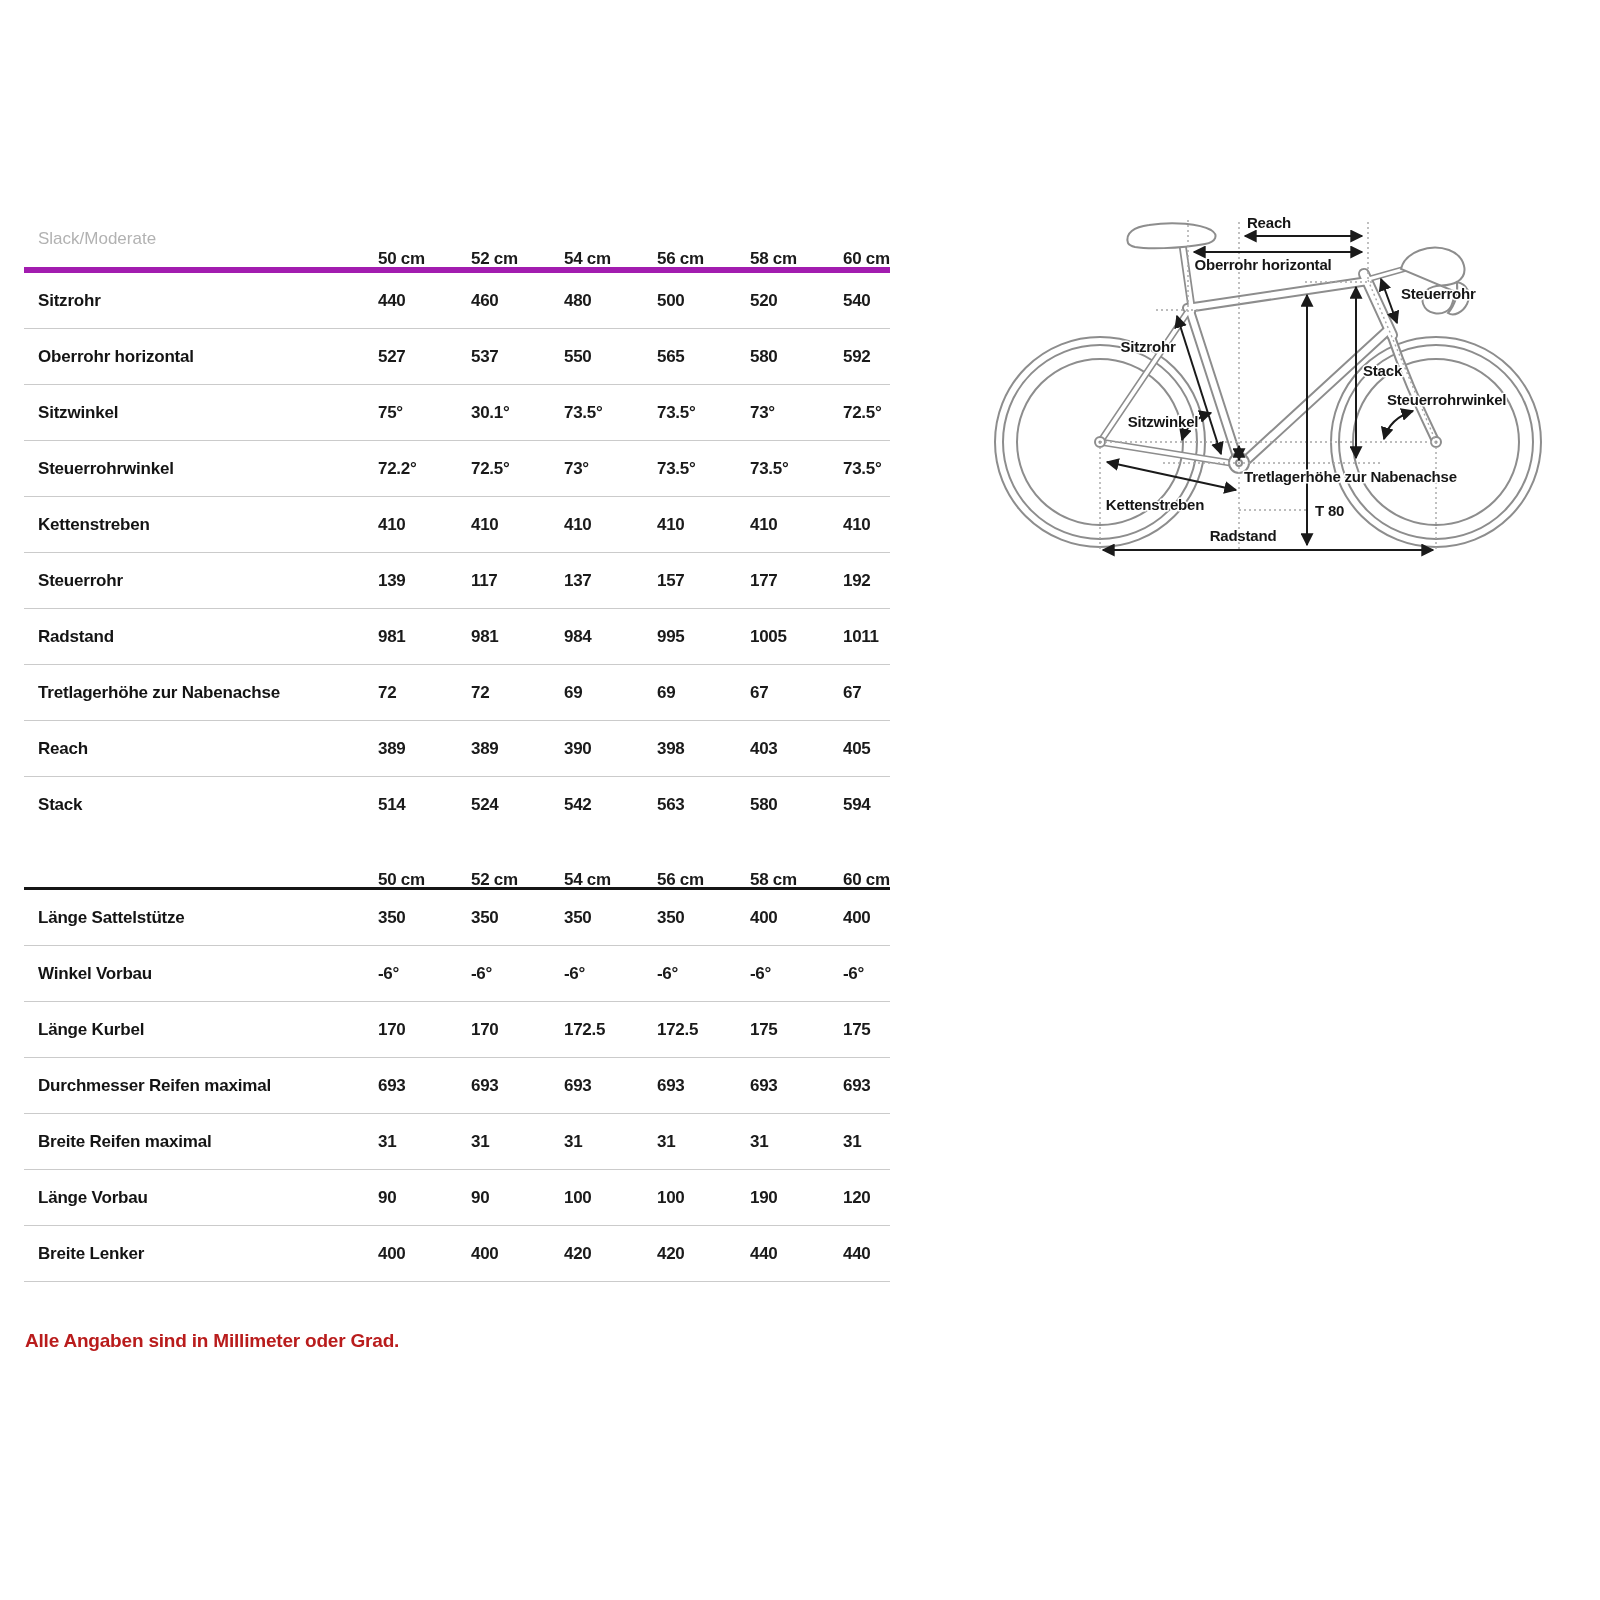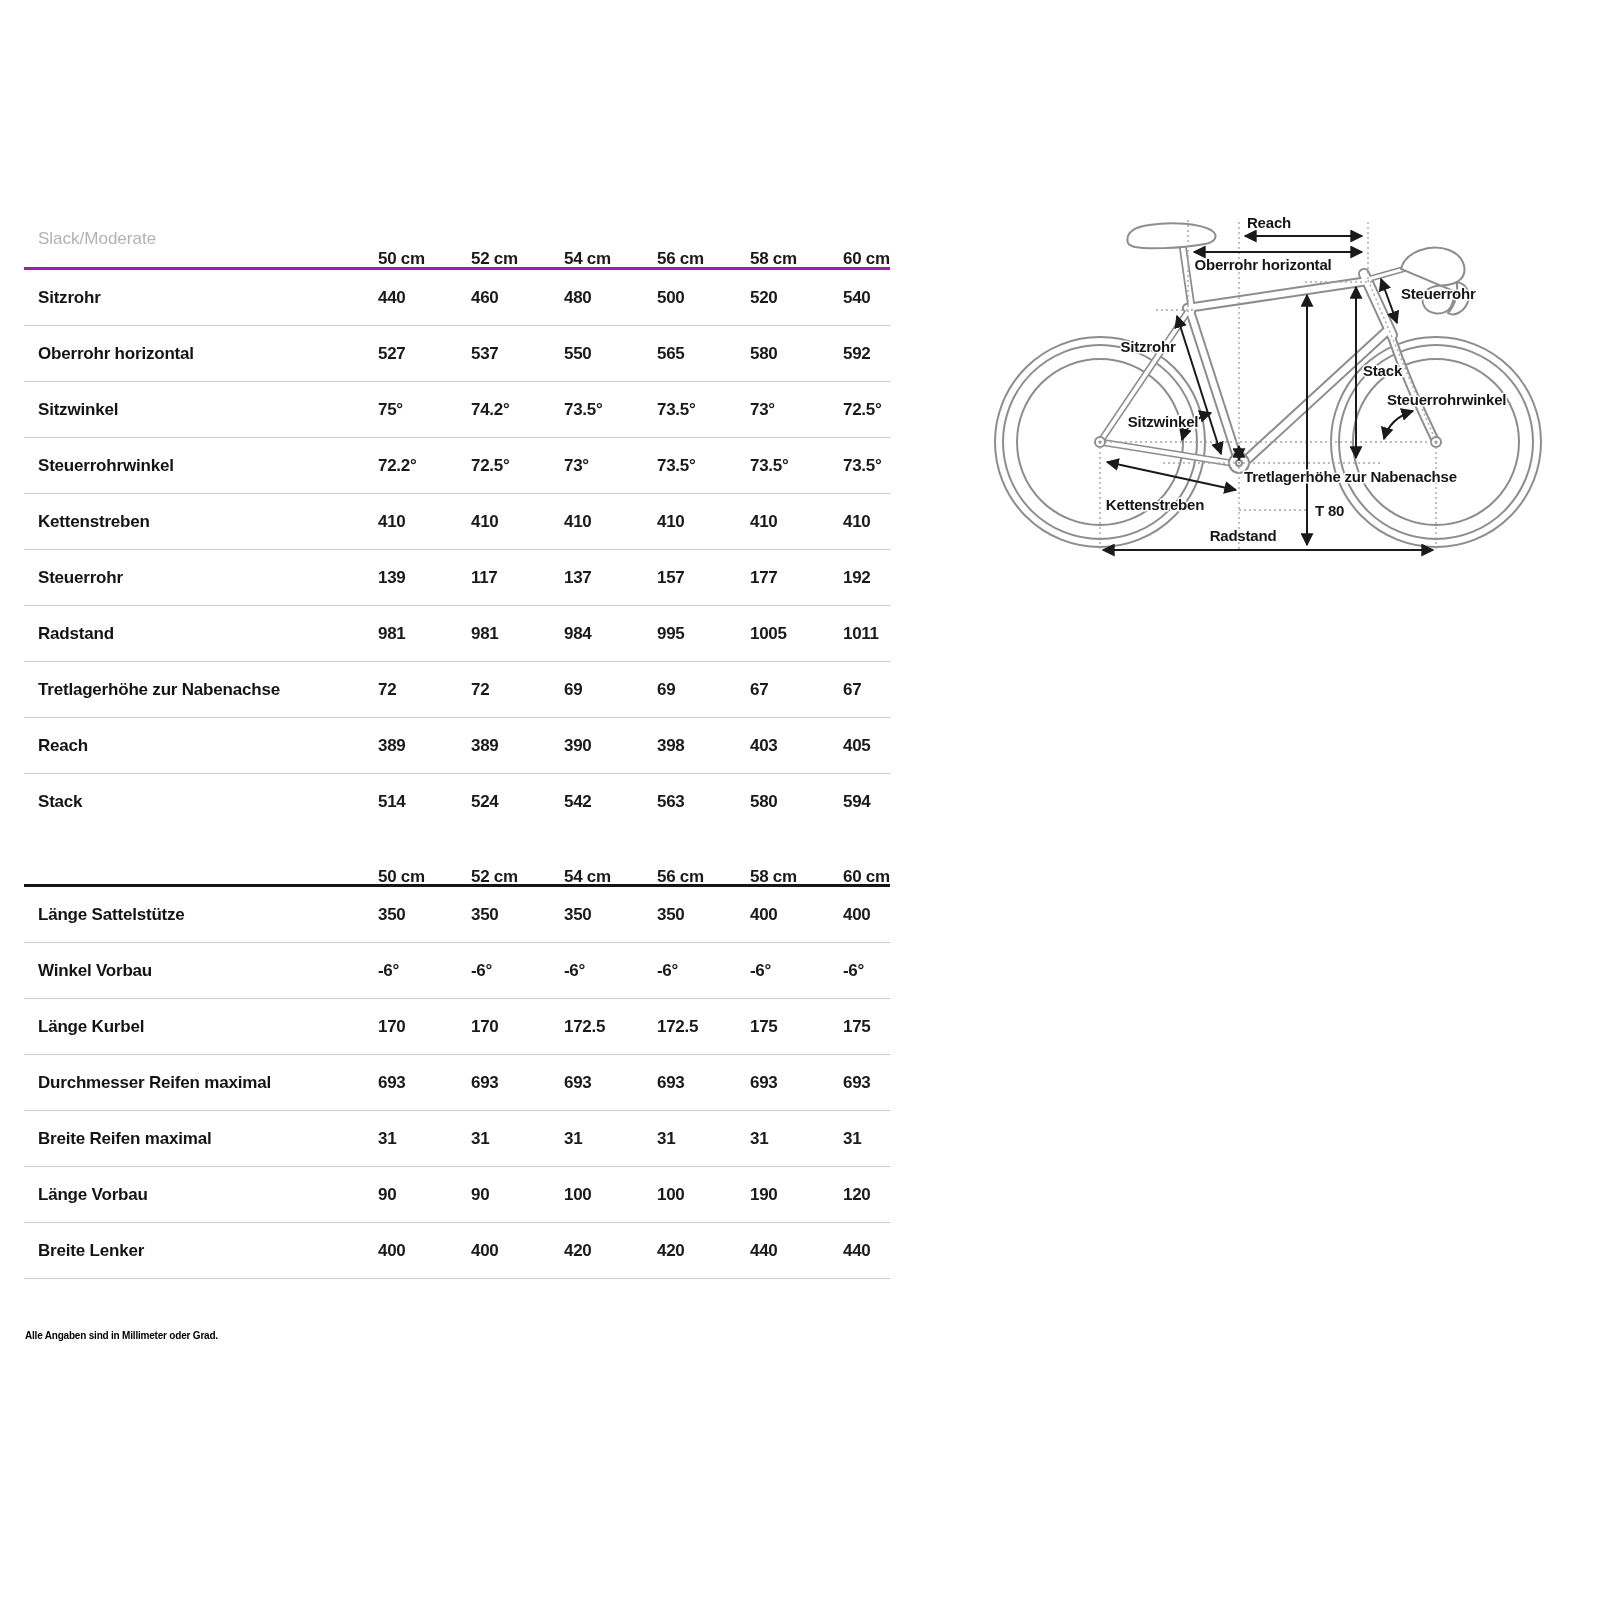--- a/index.html
+++ b/index.html
@@ -2,32 +2,32 @@
 <html><head>
 <meta charset="utf-8">
 <style>
   html,body{margin:0;padding:0;}
   body{
     width:1600px;height:1600px;position:relative;background:#ffffff;
     font-family:"Liberation Sans", sans-serif;color:#141414;overflow:hidden;
   }
   
   .geo-table{position:absolute;left:24px;top:210px;width:866px;}
-  .t-head{display:flex;align-items:center;height:57px;border-bottom:3px solid #a21caf;}
+  .t-head{display:flex;align-items:center;height:57px;border-bottom:6px solid #a21caf;}
   .t-head .hdr-label{flex:0 0 340px;padding-left:14px;color:#b2b2b2;font-weight:400;font-size:17px;letter-spacing:0;}
   .t-head2{display:flex;align-items:center;height:55px;border-bottom:3px solid #161616;}
   .t-head2 .hdr-label{flex:0 0 340px;padding-left:14px;}
   .t-row{display:flex;align-items:center;height:55px;border-bottom:1px solid #cbcbcb;}
   .t-row.no-border{border-bottom:none;}
   .row-label{flex:0 0 340px;padding-left:14px;font-weight:700;font-size:17px;letter-spacing:-0.2px;color:#141414;}
   .val{flex:0 0 93px;font-size:17px;font-weight:700;letter-spacing:-0.3px;color:#1a1a1a;}
   .val:last-child{flex:0 0 61px;}
   .col-hdr{font-weight:700;margin-top:41px;}
   
-  .footnote{position:absolute;left:25px;top:1330px;font-size:10px;font-weight:700;letter-spacing:-0.2px;color:#000000;}
+  .footnote{position:absolute;left:25px;top:1330px;font-size:19px;font-weight:700;letter-spacing:-0.2px;color:#b91c1c;}
   
   .diagram{position:absolute;left:960px;top:180px;width:610px;height:420px;}
   .diagram text{
     font-family:"Liberation Sans", sans-serif;font-weight:700;font-size:15px;fill:#161616;
     letter-spacing:-0.2px;paint-order:stroke;stroke:#ffffff;stroke-width:3px;stroke-linejoin:round;
   }
   .tube-out{stroke:#8d8d8d;fill:none;stroke-linecap:round;}
   .tube-in{stroke:#ffffff;fill:none;stroke-linecap:round;}
   .wheel{stroke:#8d8d8d;fill:none;stroke-width:2;}
   .part{stroke:#8d8d8d;fill:#ffffff;stroke-width:2;}
@@ -65,21 +65,21 @@
         <div class="val">527</div>
         <div class="val">537</div>
         <div class="val">550</div>
         <div class="val">565</div>
         <div class="val">580</div>
         <div class="val">592</div>
       </div>
       <div class="t-row">
         <div class="row-label">Sitzwinkel</div>
         <div class="val">75°</div>
-        <div class="val">74.2°</div>
+        <div class="val">30.1°</div>
         <div class="val">73.5°</div>
         <div class="val">73.5°</div>
         <div class="val">73°</div>
         <div class="val">72.5°</div>
       </div>
       <div class="t-row">
         <div class="row-label">Steuerrohrwinkel</div>
         <div class="val">72.2°</div>
         <div class="val">72.5°</div>
         <div class="val">73°</div>

